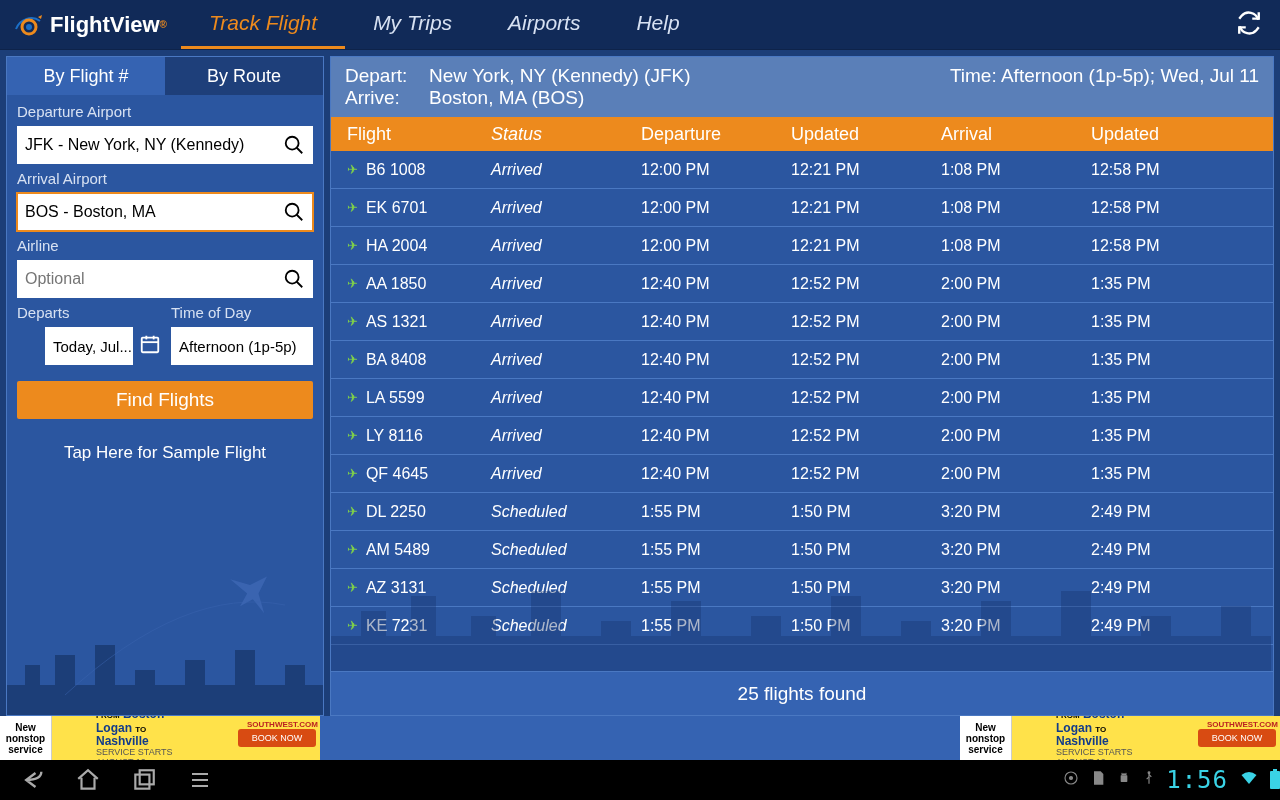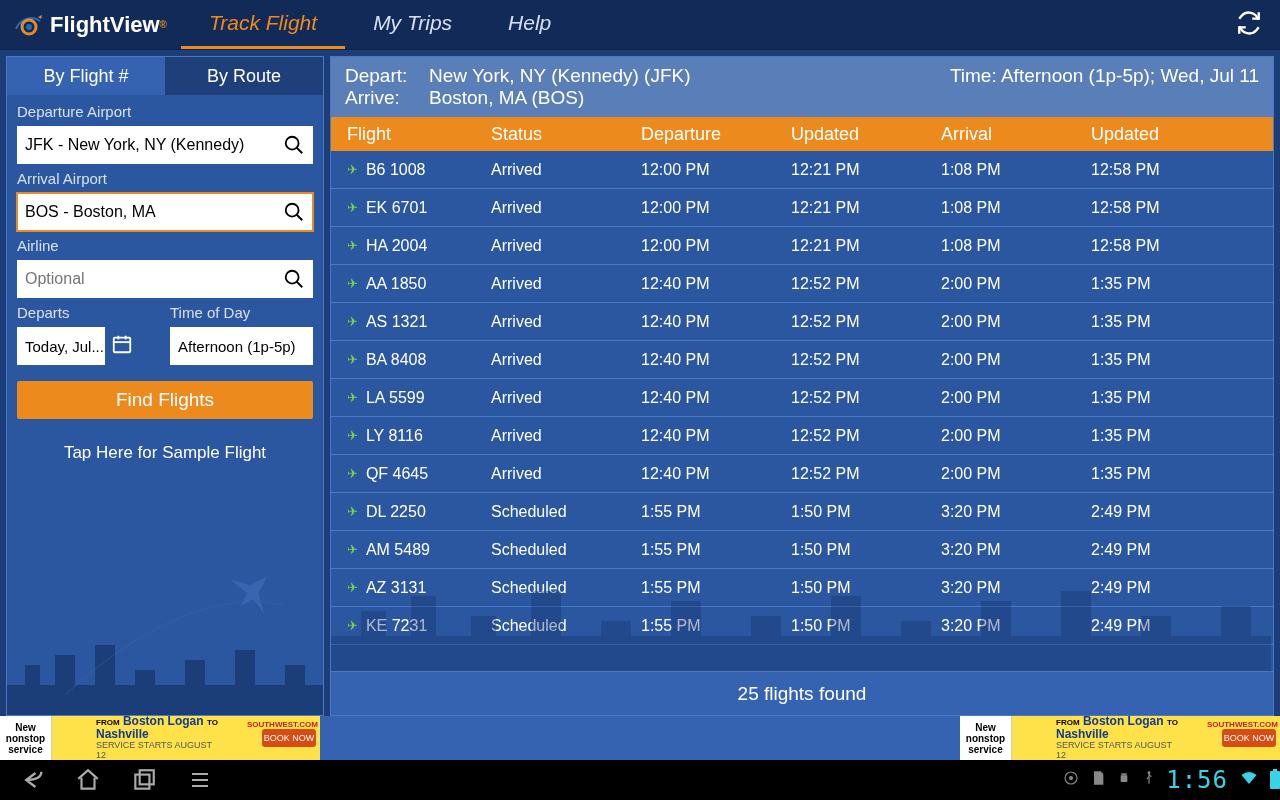--- a/index.html
+++ b/index.html
@@ -24,59 +24,59 @@
 .subtab { flex:1; display:flex; align-items:center; justify-content:center; font-size:18px; color:#fff; background:#3563b2; cursor:pointer; }
 .subtab.active { background:#1e3f7a; }
 .form { padding:8px 10px 0 10px; display:flex; flex-direction:column; gap:6px; }
 .lbl { color:#d7e1f2; font-size:15px; }
 .inputwrap { background:#fff; height:38px; display:flex; align-items:center; padding:0 8px; position:relative; }
 .inputwrap.highlight { outline:2px solid #ed8a1d; outline-offset:-1px; }
 .inputwrap input { flex:1; border:none; outline:none; font-size:16px; background:transparent; }
 .mag { width:22px; height:22px; }
 .row { display:flex; gap:10px; }
 .col { flex:1; display:flex; flex-direction:column; gap:6px; }
-.datewrap { display:flex; align-items:center; gap:6px; }
+.datewrap { display:flex; align-items:center; gap:6px;margin-left:28px; }
 .dateinput { background:#fff; height:38px; display:flex; align-items:center; padding:0 8px; width:88px; overflow:hidden; white-space:nowrap; font-size:15px; }
 .selectwrap { background:#fff; height:38px; display:flex; align-items:center; padding:0 8px; font-size:15px; }
 .btn { background:#ed8a1d; color:#fff; height:38px; display:flex; align-items:center; justify-content:center; font-size:19px; margin-top:10px; cursor:pointer; border-radius:2px; }
 .samplelink { text-align:center; color:#fff; font-size:17px; margin-top:18px; cursor:pointer; }
 
 .skyline { flex:1; position:relative; overflow:hidden; }
 .skyline svg { position:absolute; bottom:0; left:0; width:100%; height:160px; }
 
 
 .main { flex:1; border:1px solid #4a78c2; display:flex; flex-direction:column; min-height:0; }
 .resheader { background:#5a7fb8; color:#fff; padding:8px 14px; display:flex; justify-content:space-between; font-size:19px; }
 .resheader .left div { display:flex; gap:12px; }
 .resheader .left .k { width:72px; }
 .resheader .right { text-align:right; }
 .colhdr { background:#ed8a1d; color:#fff; display:flex; height:34px; align-items:center; font-size:18px; }
 .c1 { width:160px; padding-left:16px; }
-.c2 { width:150px; }
+.c2 { width:150px;font-style:italic; }
 .c3 { width:150px; }
 .c4 { width:150px; }
 .c5 { width:150px; }
 .c6 { flex:1; }
 .rows { flex:1; overflow:hidden; background:#2b56a0; }
 .frow { display:flex; height:38px; align-items:center; color:#fff; font-size:16px; border-bottom:1px solid #4a78c2; cursor:pointer; }
 .frow .c1 { display:flex; align-items:center; gap:8px; color:#94e27a; }
 .frow .c1 .fno { color:#fff; }
 .plane-icon { color:#7ecf4a; font-size:13px; }
 .footer { height:44px; background:#3563b2; color:#fff; display:flex; align-items:center; justify-content:center; font-size:19px; border-top:1px solid #4a78c2; }
 
 .adrow { display:flex; height:44px; }
 .ad { width:320px; background:#ffe24a; display:flex; align-items:center; font-size:11px; overflow:hidden; position:relative;gap:40px; }
 .ad .blk { display:flex; flex-direction:column; justify-content:center; padding:0 4px; line-height:1.1; }
 .ad .blk.b1 { background:#fff; height:100%; border-right:1px solid #ccc; width:52px; font-size:10px; text-align:center; }
 .ad .blk.b1 b { color:#000; }
 .ad .from-to { flex:1; }
 .ad .from-to .top { font-weight:bold; color:#b22; font-size:12px; }
 .ad .from-to .top .city { color:#123b8a; }
 .ad .from-to .bot { font-size:9px; color:#555; }
-.ad .book { background:#d84b12; color:#fff; font-size:9px; height:18px; width:54px; display:flex; align-items:center; justify-content:center; border-radius:3px; margin-right:4px; }
+.ad .book { background:#d84b12; color:#fff; font-size:9px; height:18px; width:78px; display:flex; align-items:center; justify-content:center; border-radius:3px; margin-right:4px; }
 .ad .sw { font-size:8px; color:#b22; font-weight:bold; position:absolute; top:4px; right:2px; }
 .adspacer { flex:1; background:#3563b2; }
 
 
 .androidbar { height:40px; background:#000; display:flex; align-items:center; color:#9aa; }
 .androidbar .navicons { display:flex; gap:28px; padding-left:18px; }
 .androidbar .navicons .ic { width:28px; height:28px; display:flex; align-items:center; justify-content:center; cursor:pointer; }
 .androidbar .status { margin-left:auto; display:flex; align-items:center; gap:10px; }
 .clock { font-family:monospace; font-size:24px; color:#3ad3e6; letter-spacing:1px; }
 .sticon { color:#888; }
@@ -101,20 +101,21 @@
             <circle cx="15" cy="14" r="3" fill="#1b6fc7"></circle>
             <path d="M24 4 l4 -2 l-1 4 z" fill="#ed8a1d"></path>
           </svg>
       </span>
       <span class="fv">FlightView</span>
         <sup>®</sup>
     </div>
     <div class="navtabs" id="navtabs">
         <div class="navtab active">Track Flight</div>
         <div class="navtab">My Trips</div>
+        <div class="navtab">Airports</div>
         <div class="navtab">Help</div>
       </div>
     <div class="refresh">
       <svg width="26" height="26" viewBox="0 0 24 24" fill="none" stroke="#fff" stroke-width="2.2">
           <path d="M21 2v6h-6"></path>
           <path d="M3 22v-6h6"></path>
           <path d="M20.49 9A9 9 0 0 0 5 5.5L3 8"></path>
           <path d="M3.51 15A9 9 0 0 0 19 18.5L21 16"></path>
         </svg>
     </div>

